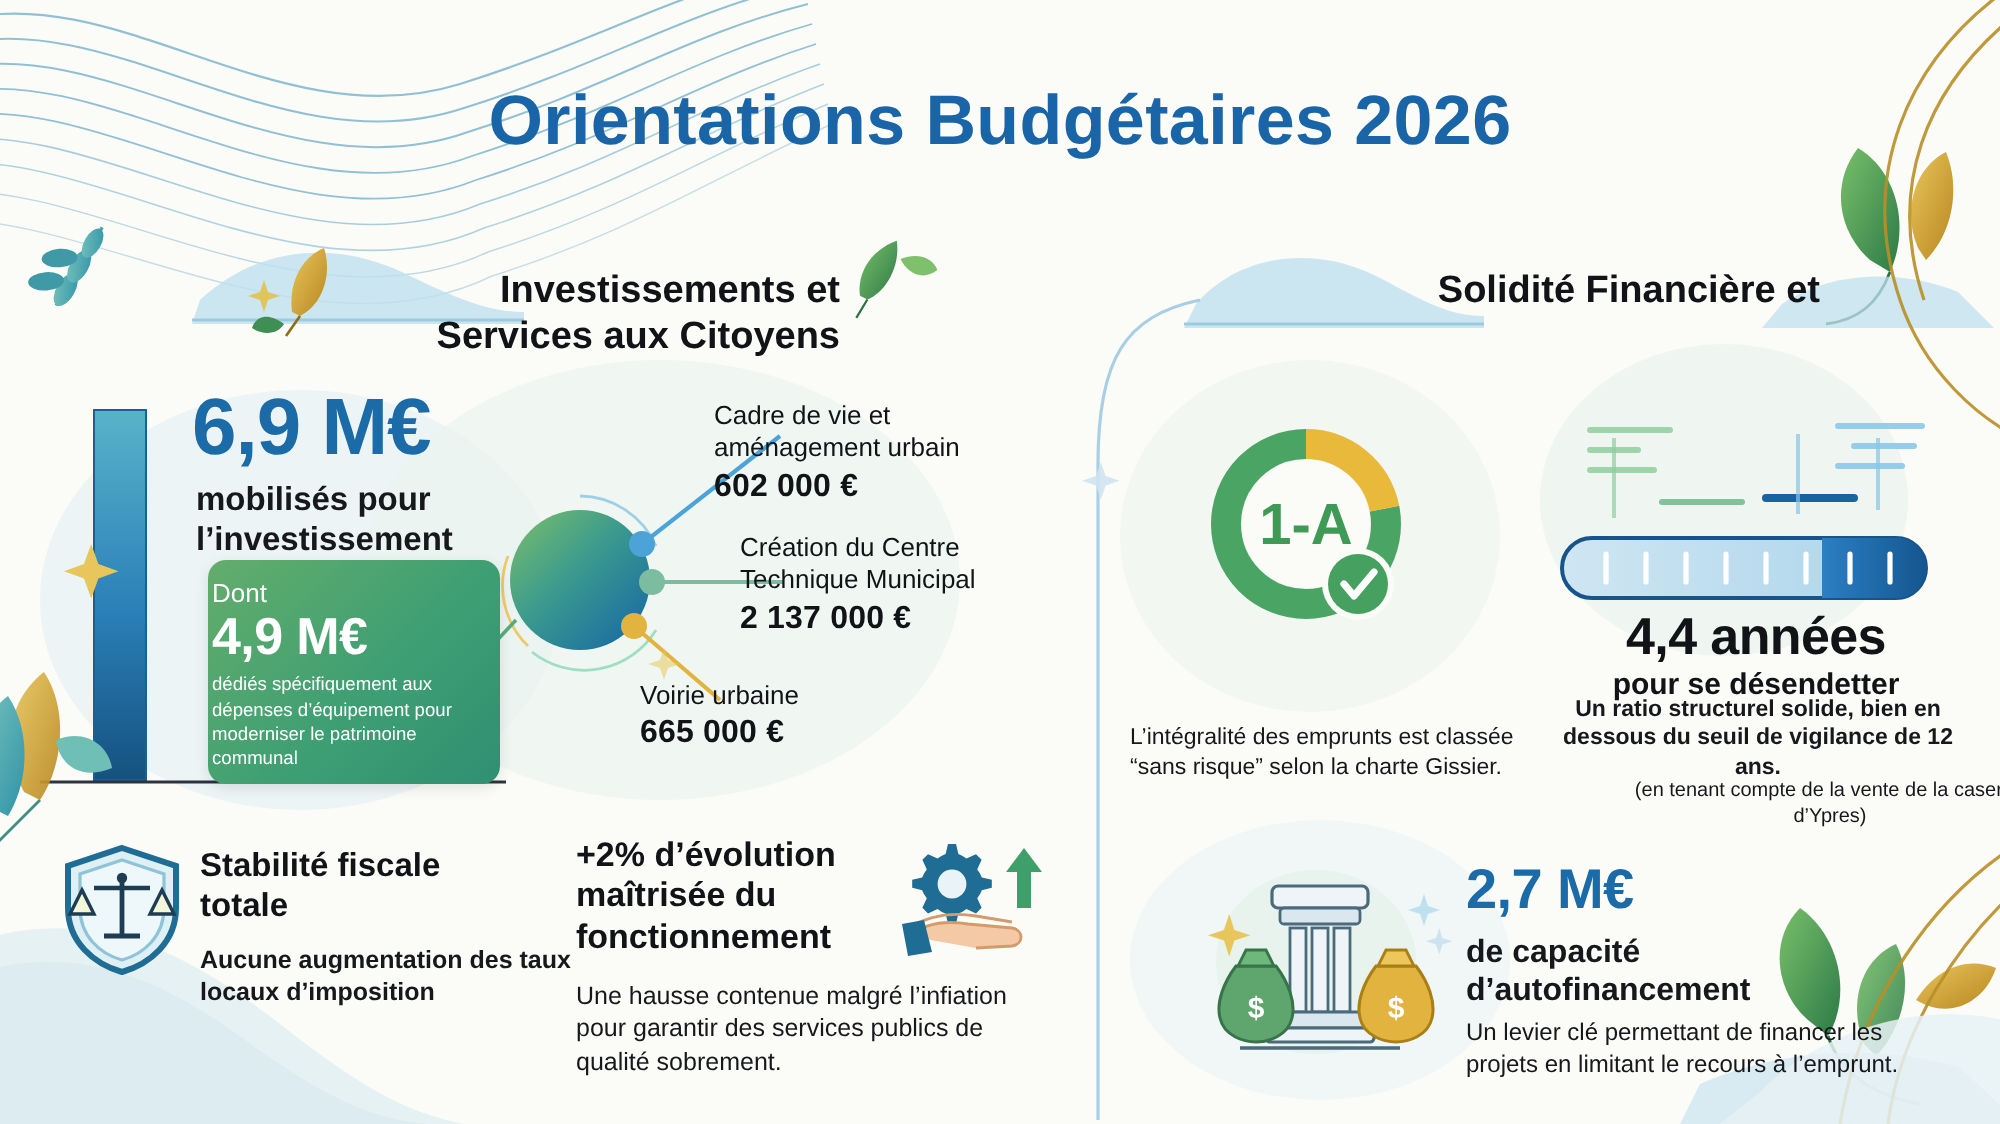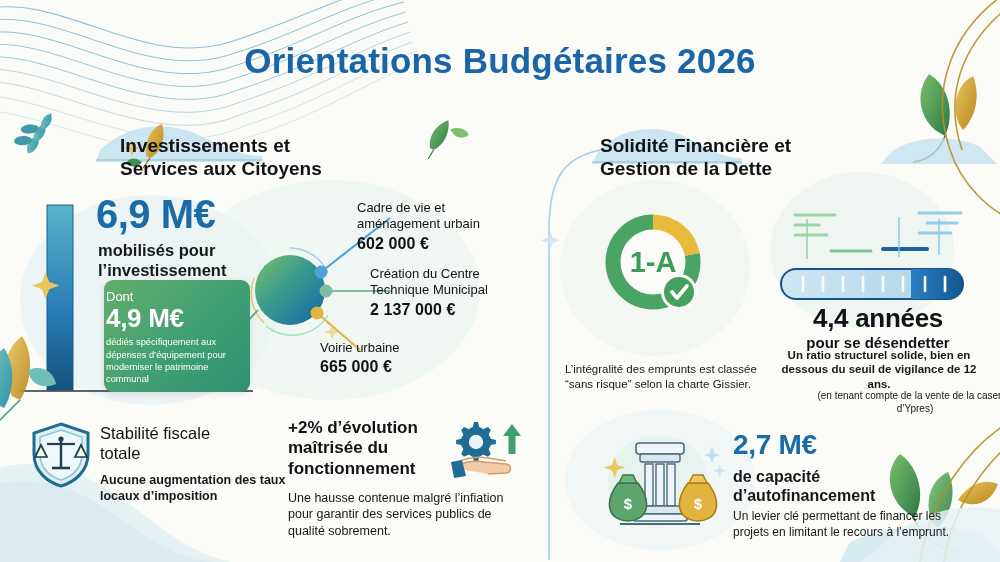--- a/index.html
+++ b/index.html
@@ -16,21 +16,21 @@
   .deco svg{position:absolute;top:0;left:0;}
 
   
   .title{
     position:absolute;top:41px;left:0;width:1000px;text-align:center;
     font-size:35px;font-weight:bold;color:#1a65a8;letter-spacing:.2px;
   }
 
   
   .col-head{
-    position:absolute;text-align:left;font-size:19px;font-weight:bold;
+    position:absolute;text-align:right;font-size:19px;font-weight:bold;
     color:#111317;line-height:1.22;
   }
   #head-left{left:120px;top:134px;width:300px;}
   #head-right{left:600px;top:134px;width:310px;}
 
   
   .big-blue{
     position:absolute;font-weight:bold;color:#1a6ba8;letter-spacing:-.5px;
   }
   #fig-69{left:96px;top:192px;font-size:40px;}
@@ -78,21 +78,21 @@
   .years-note{
     position:absolute;left:812px;top:390px;width:206px;text-align:center;
     font-size:10px;color:#16181c;line-height:1.25;
   }
 
   
   #blk-fiscal{position:absolute;left:30px;top:420px;width:255px;}
   #blk-fiscal .bf-icon{position:absolute;left:0;top:2px;width:62px;height:66px;}
   #blk-fiscal .bf-title{
     position:absolute;left:70px;top:4px;width:185px;
-    font-size:16.5px;font-weight:normal;color:#111317;line-height:1.2;
+    font-size:16.5px;font-weight:bold;color:#111317;line-height:1.2;
   }
   #blk-fiscal .bf-sub{
     position:absolute;left:70px;top:52px;width:190px;
     font-size:12.5px;font-weight:bold;color:#16181c;line-height:1.3;
   }
 
   #blk-evol{position:absolute;left:288px;top:418px;width:238px;}
   #blk-evol .be-title{
     position:absolute;left:0;top:0;width:160px;
     font-size:17px;font-weight:bold;color:#111317;line-height:1.2;
@@ -326,21 +326,20 @@
   </div>
 
   <div class="title">Orientations Budgétaires 2026</div>
 
   <div class="col-head" id="head-left">
     <span>Investissements et</span><br>
     <span>Services aux Citoyens</span>
   </div>
   <div class="col-head" id="head-right">
     <span>Solidité Financière et</span><br>
-    <span>Gestion de la Dette</span>
   </div>
 
   <div class="big-blue" id="fig-69">6,9 M€</div>
   <div id="fig-69-sub">
     <span>mobilisés pour</span><br>
     <span>l’investissement</span>
   </div>
 
   <div class="green-card">
     <div class="gc-dont">Dont</div>

